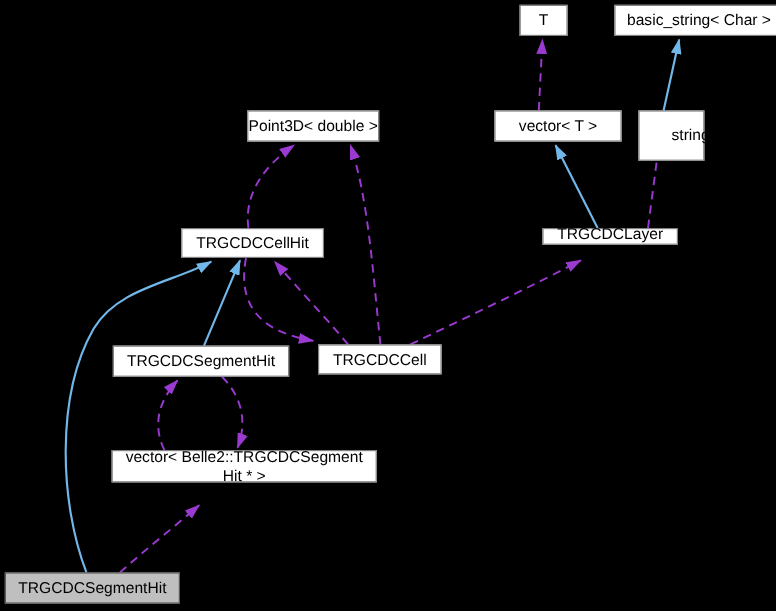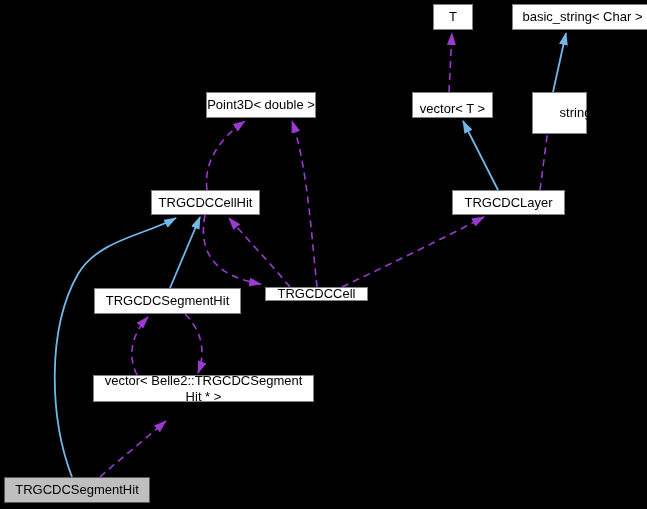--- a/index.html
+++ b/index.html
@@ -12,26 +12,26 @@
     position:absolute;z-index:2;box-sizing:border-box;
     background:#ffffff;border:1px solid #828282;color:#000;
     display:flex;flex-direction:column;align-items:center;justify-content:center;
     font-size:13px;line-height:16px;text-align:center;white-space:nowrap;
   }
   .node.current{background:#bfbfbf;border:1px solid #5a5a5a;}
   
   #n-t            {left:433px;top:4px;  width:40px; height:26px;}
   #n-basic-string {left:512px;top:4px;  width:141px;height:26px;}
   #n-point3d      {left:206px;top:92px; width:110px;height:26px;}
-  #n-vector-t     {left:412px;top:92px; width:81px; height:26px;justify-content:flex-end;}
+  #n-vector-t     {left:412px;top:92px; width:106px; height:26px;}
   #n-string       {left:532px;top:92px; width:55px; height:42px;padding-left:32px;}
-  #n-cellhit      {left:151px;top:190px;width:109px;height:25px;}
-  #n-layer        {left:452px;top:190px;width:113px;height:25px;}
+  #n-cellhit      {left:151px;top:190px;width:119px;height:25px;}
+  #n-layer        {left:452px;top:190px;width:113px;height:14px;justify-content:flex-end;}
   #n-segmenthit   {left:94px; top:288px;width:147px;height:26px;}
-  #n-cell         {left:265px;top:287px;width:103px;height:14px;}
+  #n-cell         {left:265px;top:287px;width:103px;height:25px;}
   #n-vector-seg   {left:93px; top:375px;width:221px;height:27px;}
   #n-current      {left:4px;  top:477px;width:146px;height:26px;}
   .edge-usage{fill:none;stroke:#9b3ad1;stroke-width:1.6;stroke-dasharray:7,5;}
   .edge-inherit{fill:none;stroke:#72b7ea;stroke-width:1.8;}
 </style>
 </head>
 <body>
 
 <div id="canvas">
 

